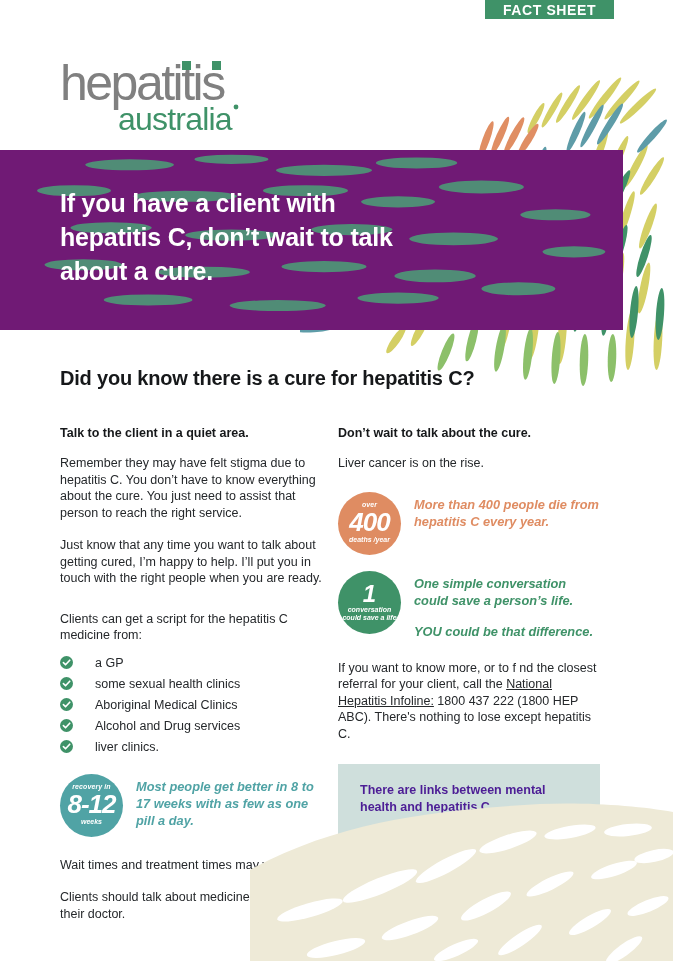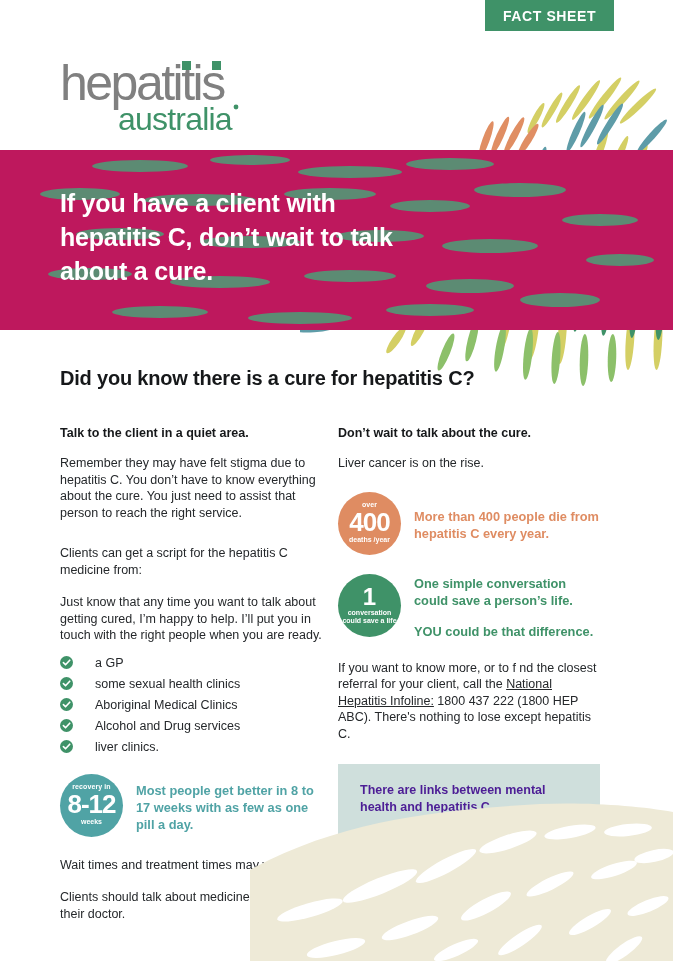--- a/index.html
+++ b/index.html
@@ -6,34 +6,34 @@
   html, body {
     width:673px; height:961px;
     background:#ffffff;
     font-family:"Liberation Sans", sans-serif;
     overflow:hidden;
   }
   .page { position:relative; width:673px; height:961px; background:#fff; overflow:hidden; }
 
   
   .fact-badge{
-    position:absolute; left:485px; top:0; width:129px; height:31px;
+    position:absolute; left:485px; top:0; width:129px; height:19px;
     background:#3f9268; color:#fff;
     font-size:14px; font-weight:bold; letter-spacing:.6px;
     display:flex; align-items:center; justify-content:center;
   }
 
   
   .logo{ position:absolute; left:60px; top:52px; width:230px; height:90px; }
   .logo svg{ display:block; }
 
   
   .band{
-    position:absolute; left:0; top:150px; width:673px; height:180px;
-    background:#be185d; overflow:hidden;
+    position:absolute; left:0; top:150px; width:623px; height:180px;
+    background:#701a75; overflow:hidden;
   }
   .band-title{
     position:absolute; left:60px; top:36px; width:360px;
     color:#ffffff; font-size:25px; line-height:34px; font-weight:bold;
     letter-spacing:-.2px;
   }
   .band-tex{ position:absolute; inset:0; }
 
   
   .brush{ position:absolute; left:300px; top:40px; width:373px; height:350px; }
@@ -57,21 +57,21 @@
   .mt16{ margin-top:16px; }
   .mt20{ margin-top:20px; }
   .mt24{ margin-top:24px; }
 
   
   .checks{ list-style:none; margin-top:12px; }
   .checks li{ display:flex; align-items:center; gap:22px; margin-bottom:7px; font-size:12.5px; color:#25282b; }
   .tick{ flex:0 0 auto; width:13px; height:13px; display:block; }
 
   
-  .stat{ display:flex; align-items:center; gap:13px; }
+  .stat{ display:flex; align-items:flex-start; gap:13px;font-style:italic; }
   .circle{
     flex:0 0 auto; width:63px; height:63px; border-radius:50%;
     color:#fff; display:flex; flex-direction:column;
     align-items:center; justify-content:center; text-align:center; line-height:1;
   }
   .circle .cap{ font-size:7px; font-weight:bold; letter-spacing:.1px; }
   .circle .big{ font-size:26px; font-weight:bold; letter-spacing:-1px; margin:1px 0; }
   .circle .big-sm{ font-size:24px; font-weight:bold; margin:0; }
   .circle .cap2{ font-size:7px; font-weight:bold; line-height:8.5px; }
   .c-teal{ background:#50a3a5; }
@@ -413,23 +413,23 @@
       </g>
     </svg>
     <div class="band-title">If you have a client with hepatitis C, don’t wait to talk about a cure.</div>
   </div>
 
   <div class="headline">Did you know there is a cure for hepatitis C?</div>
 
   <div class="col col-left">
     <div class="sub">Talk to the client in a quiet area.</div>
     <div class="p mt14">Remember they may have felt stigma due to hepatitis C. You don’t have to know everything about the cure. You just need to assist that person to reach the right service.</div>
+    <div class="p mt16">Just know that any time you want to talk about getting cured, I’m happy to help. I’ll put you in touch with the right people when you are ready.</div>
+
     <div class="p mt24">Clients can get a script for the hepatitis C medicine from:</div>
-
-    <div class="p mt16">Just know that any time you want to talk about getting cured, I’m happy to help. I’ll put you in touch with the right people when you are ready.</div>
 
     <ul class="checks">
       <li>
         <svg class="tick" viewBox="0 0 16 16">
           <circle cx="8" cy="8" r="8" fill="#3f9268"></circle>
           <path d="M4.2 8.2 L6.8 10.8 L12 5.2" stroke="#fff" stroke-width="2" fill="none" stroke-linecap="round" stroke-linejoin="round"></path>
         </svg>
         <span>a GP</span>
       </li>
       <li>

